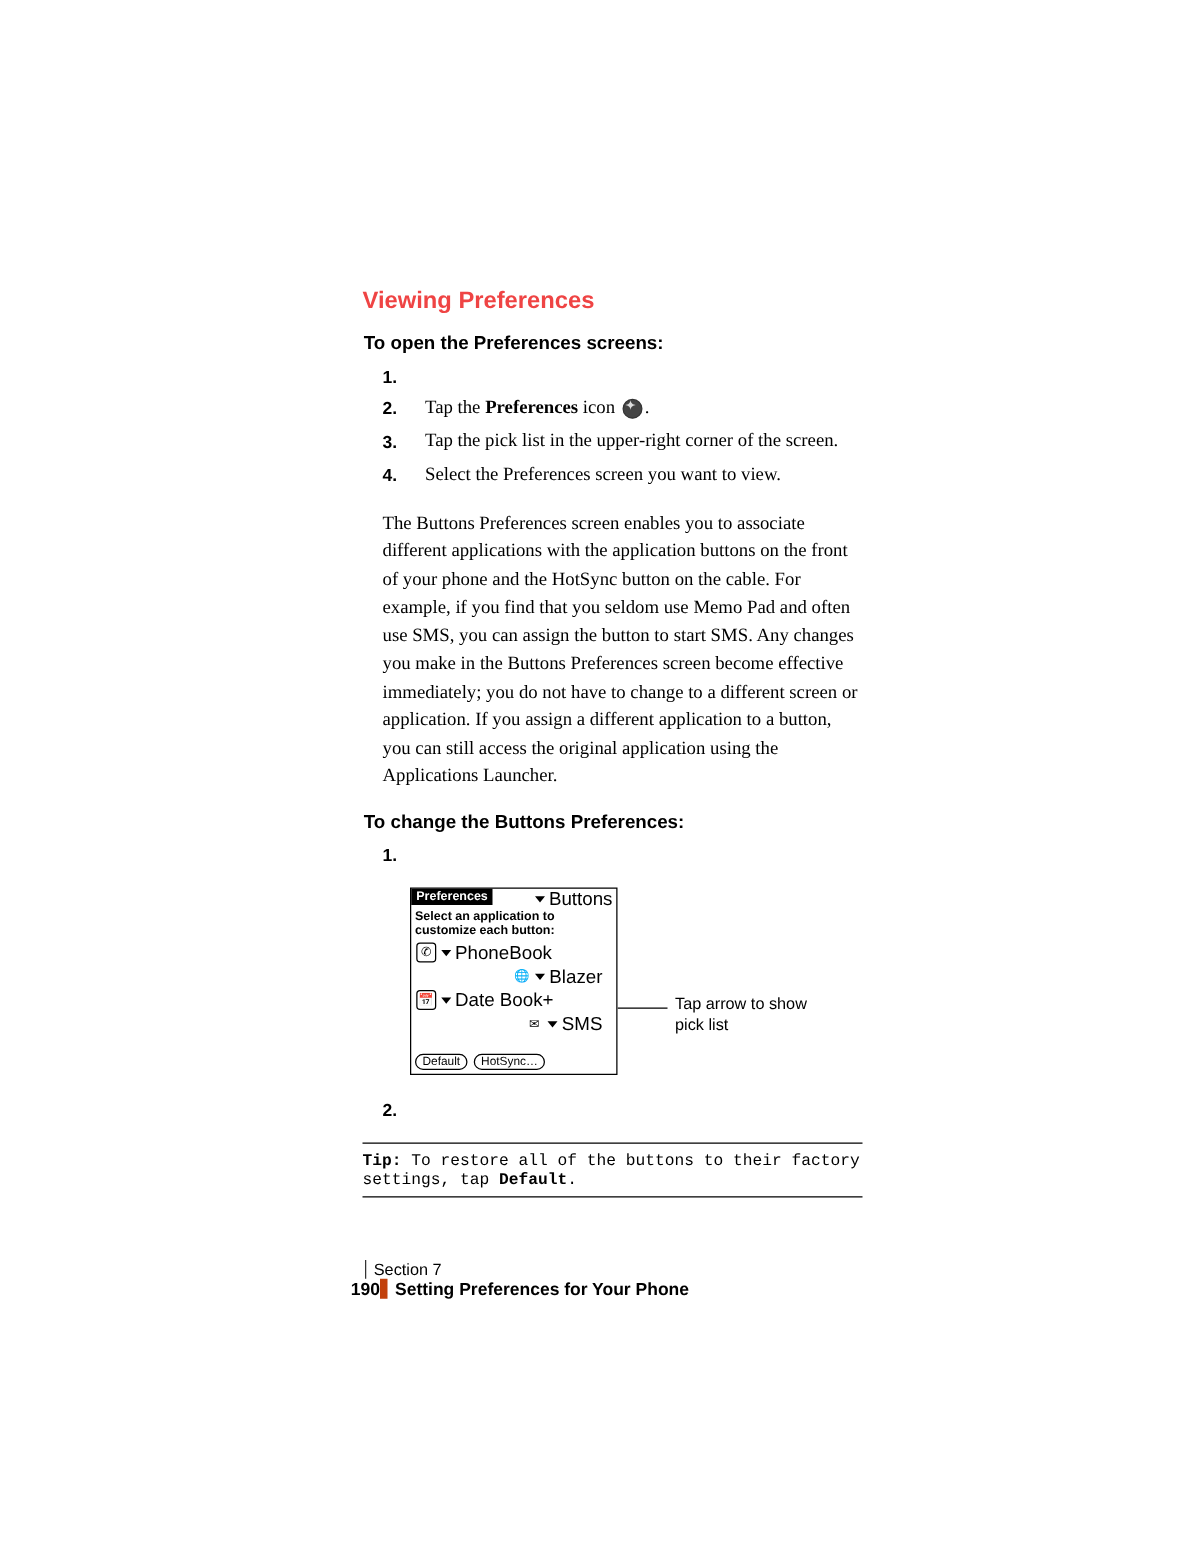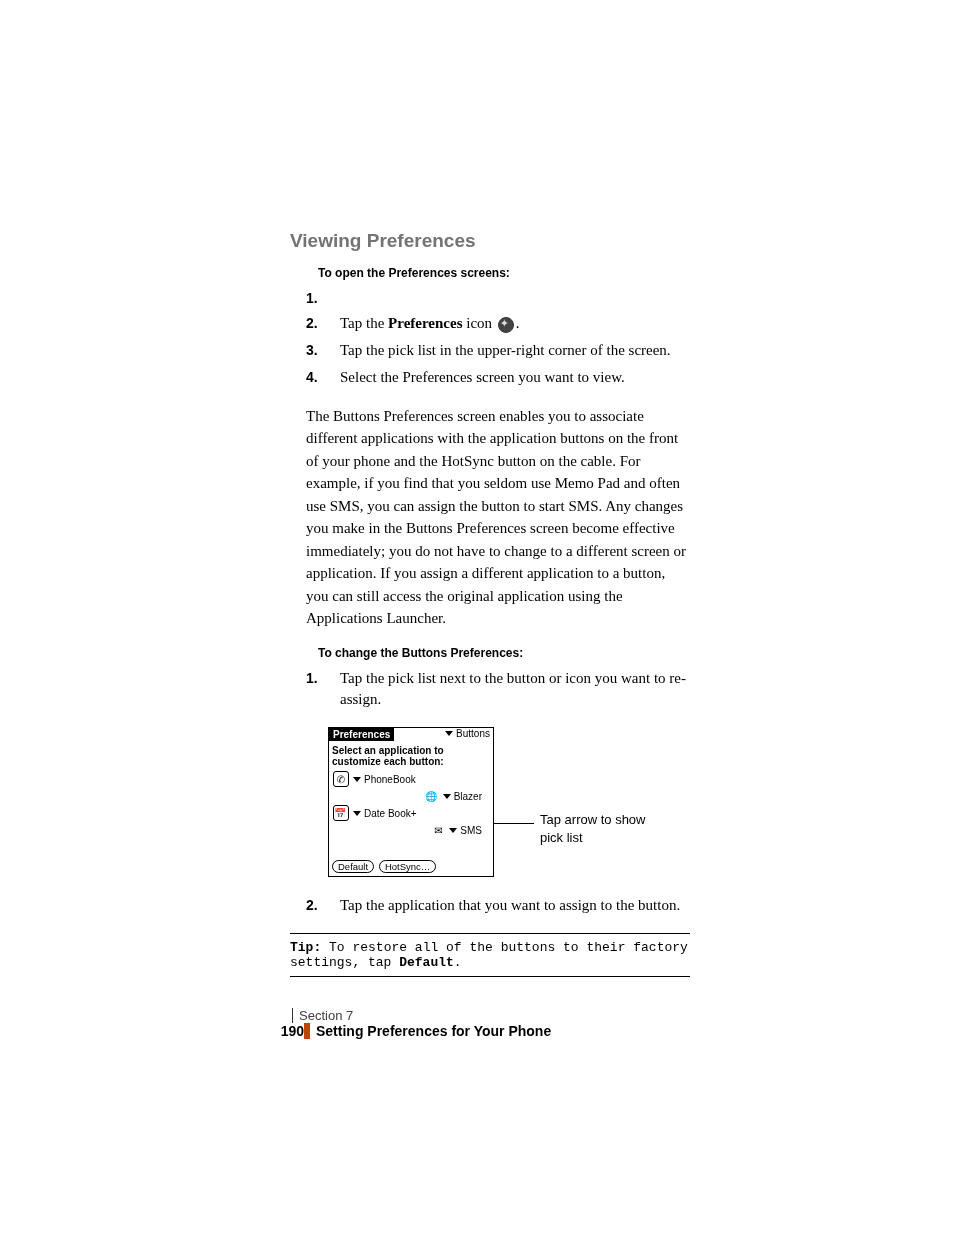--- a/index.html
+++ b/index.html
@@ -15,29 +15,29 @@
     .page {
       position: absolute;
       left: 290px;
       top: 230px;
       width: 400px;
     }
     h1 {
       font-family: Helvetica, Arial, sans-serif;
       font-size: 19px;
       font-weight: bold;
-      color: #737373;
+      color: #ef4444;
       margin: 0 0 14px 0;
     }
     h2.sub {
       font-family: Helvetica, Arial, sans-serif;
-      font-size: 12px;
+      font-size: 15px;
       font-weight: bold;
       color: #000;
-      margin: 0 0 8px 28px;
+      margin: 0 0 8px 1px;
     }
     ol.steps {
       list-style: none;
       margin: 0 0 16px 0;
       padding: 0;
     }
     ol.steps li {
       display: flex;
       align-items: flex-start;
       font-size: 15px;
@@ -135,21 +135,21 @@
       padding: 1px 4px;
       font-size: 10px;
     }
     .palm-header {
       display: flex;
       justify-content: space-between;
       align-items: flex-start;
       height: 15px;
     }
     .palm-dropdown {
-      font-size: 10px;
+      font-size: 15px;
       display: inline-flex;
       align-items: center;
       padding-right: 3px;
     }
     .palm-dropdown .tri {
       display: inline-block;
       width: 0; height: 0;
       border-left: 4px solid transparent;
       border-right: 4px solid transparent;
       border-top: 5px solid #000;
@@ -217,21 +217,21 @@
       font-size: 13px;
     }
     .footer {
       position: absolute;
       left: 262px;
       top: 1008px;
       font-family: Helvetica, Arial, sans-serif;
     }
     .footer .sec {
       font-size: 13px;
-      color: #404040;
+      color: #000000;
       border-left: 1px solid #333;
       padding-left: 6px;
       margin-left: 30px;
     }
     .footer .line2 {
       display: flex;
       align-items: baseline;
     }
     .footer .pgnum {
       font-weight: bold;
@@ -278,21 +278,20 @@
   </ol>
 
 
   <p class="body-para">The Buttons Preferences screen enables you to associate different applications with the application buttons on the front of your phone and the HotSync button on the cable. For example, if you find that you seldom use Memo Pad and often use SMS, you can assign the button to start SMS. Any changes you make in the Buttons Preferences screen become effective immediately; you do not have to change to a different screen or application. If you assign a different application to a button, you can still access the original application using the Applications Launcher.</p>
 
   <h2 class="sub">To change the Buttons Preferences:</h2>
 
   <ol class="steps">
     <li>
       <span class="num">1.</span>
-      <span class="body">Tap the pick list next to the button or icon you want to re-assign.</span>
     </li>
   </ol>
 
   <div class="figure-wrap">
     <div class="palm-screen">
       <div class="palm-header">
         <span class="palm-title">Preferences</span>
         <span class="palm-dropdown">
             <span class="tri"></span>
             <span>Buttons</span>
@@ -332,21 +331,20 @@
         <span class="palm-btn">HotSync…</span>
       </div>
     </div>
     <div class="callout-line"></div>
     <div class="callout-text">Tap arrow to show pick list</div>
   </div>
 
   <ol class="steps">
     <li>
       <span class="num">2.</span>
-      <span class="body">Tap the application that you want to assign to the button.</span>
     </li>
   </ol>
 
   <div class="tip-box">
     <span class="bold">Tip:</span><span> To restore all of the buttons to their factory settings, tap </span><span class="bold">Default</span><span>.</span>
   </div>
 
 </div>
 
 <div class="footer">

